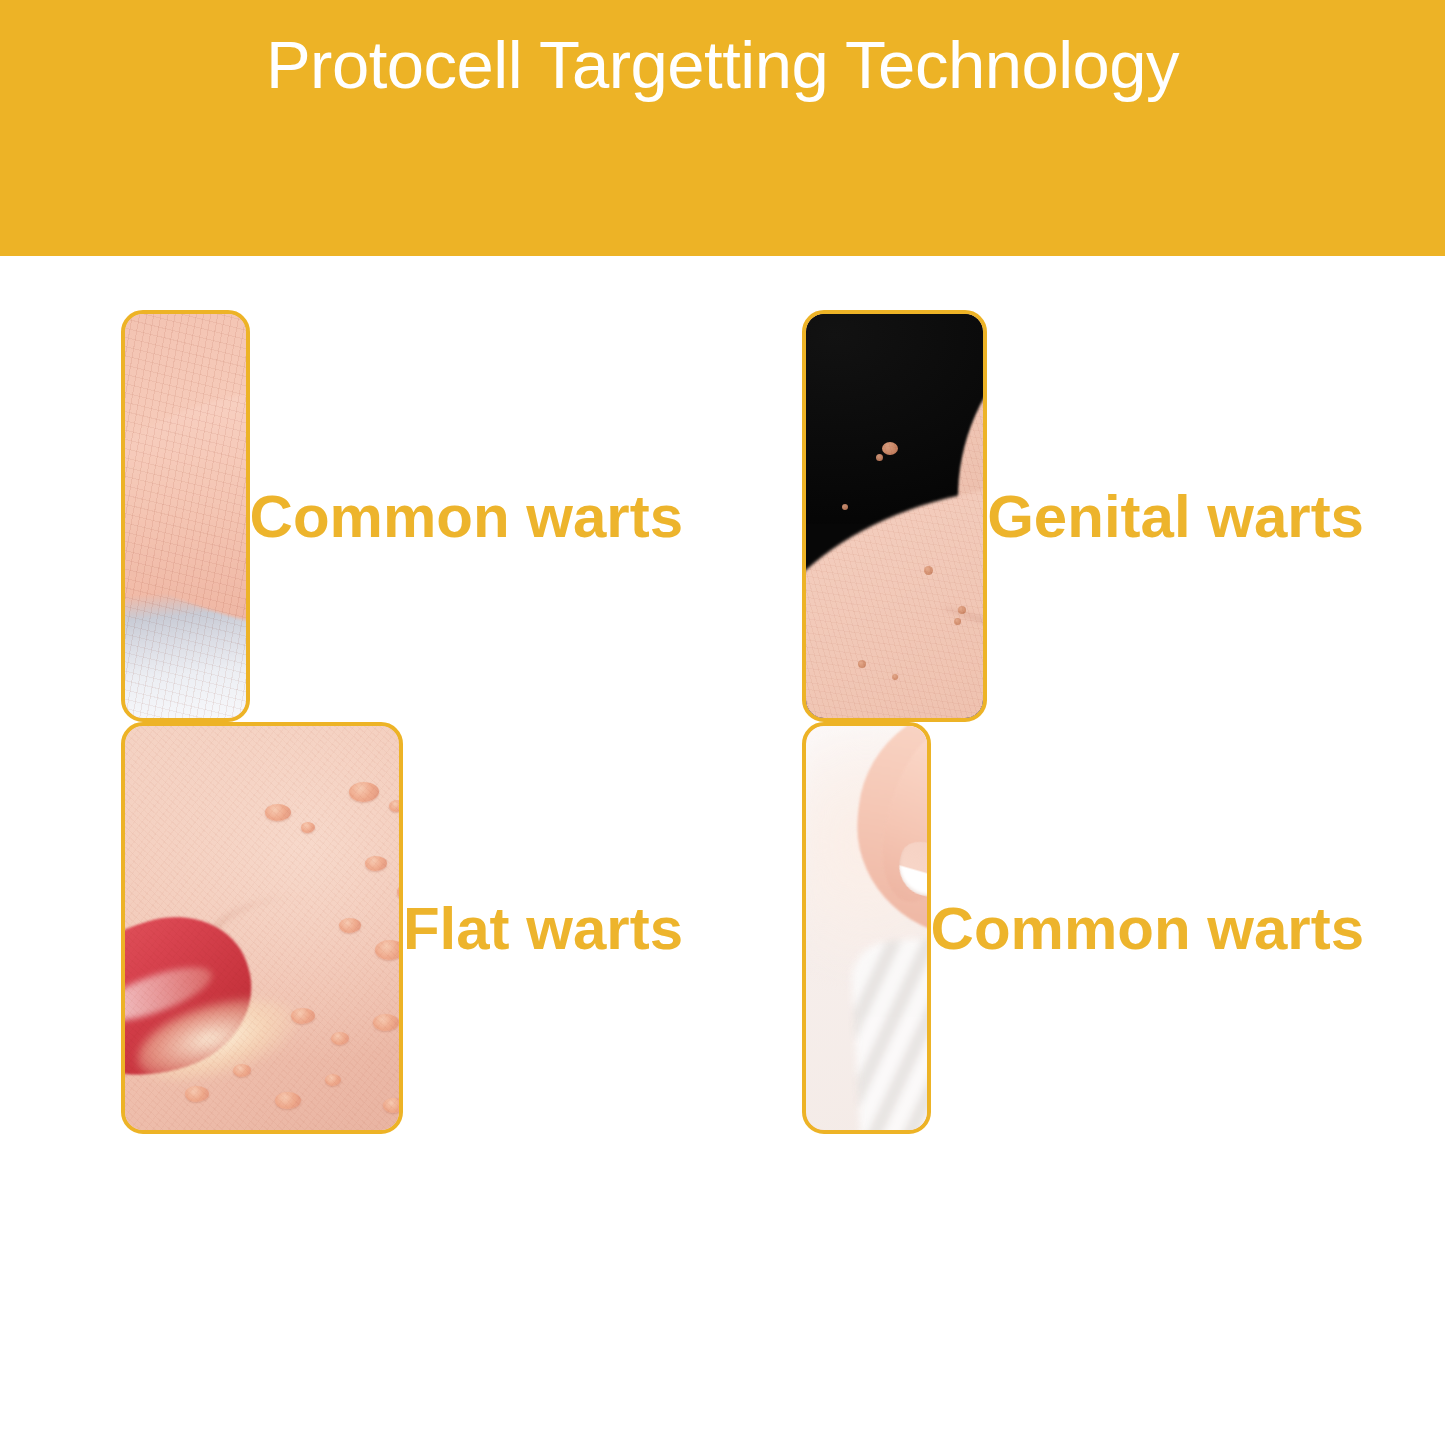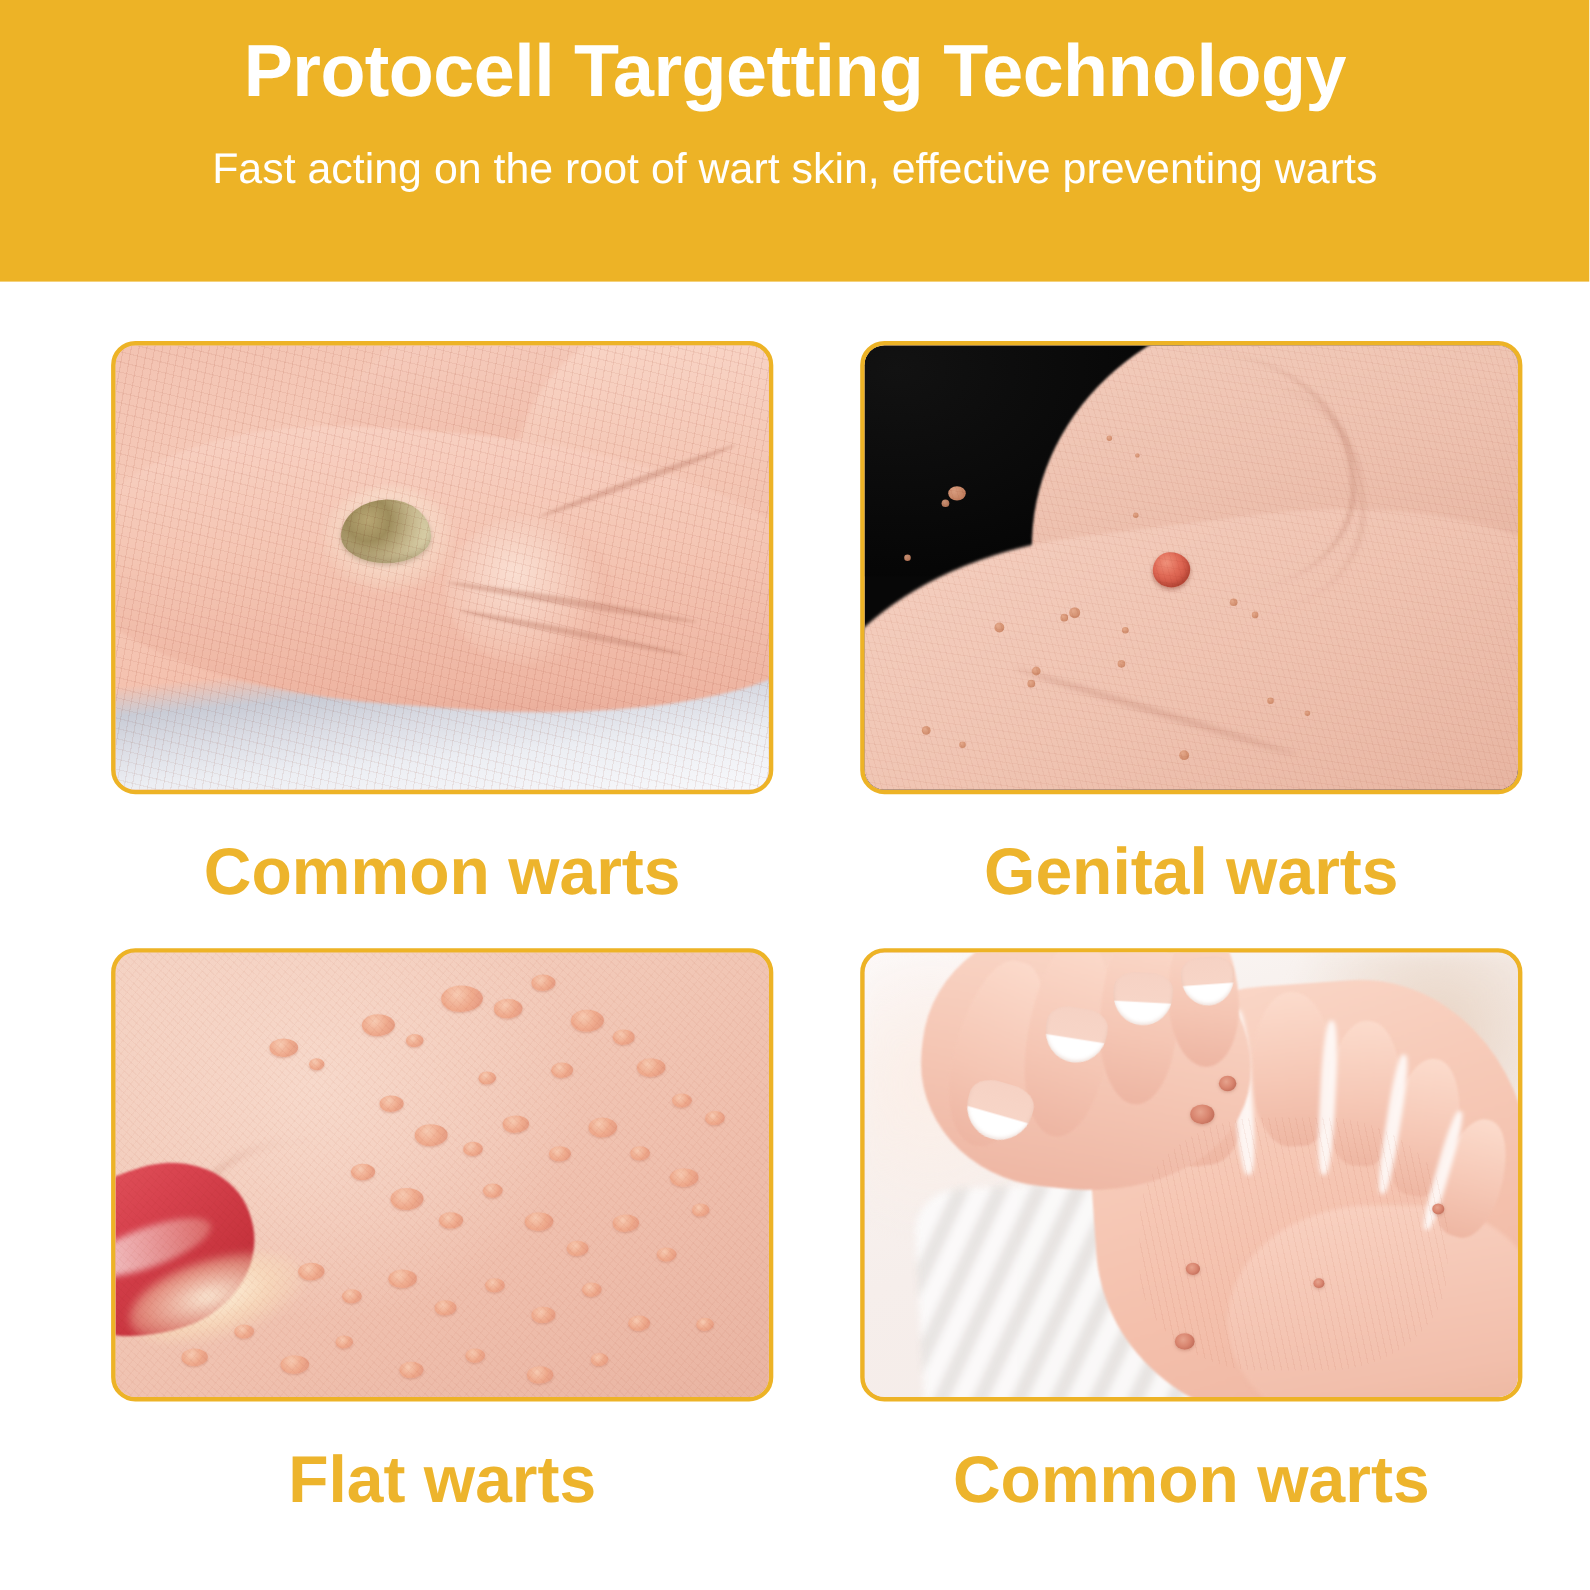--- a/index.html
+++ b/index.html
@@ -22,21 +22,21 @@
     box-sizing: border-box;
     display: flex;
     flex-direction: column;
     align-items: center;
     justify-content: flex-start;
     padding-top: 26px;
   }
   .header-title {
     color: #ffffff;
     font-size: 67px;
-    font-weight: 700;
+    font-weight: 400;
     letter-spacing: -0.5px;
     line-height: 1.15;
     text-align: center;
     white-space: nowrap;
   }
   .header-subtitle {
     color: #ffffff;
     font-size: 39px;
     font-weight: 400;
     line-height: 1.2;
@@ -50,21 +50,20 @@
     width: 1445px;
     padding: 54px 81px 0 81px;
     box-sizing: border-box;
     display: grid;
     grid-template-columns: 602px 602px;
     column-gap: 79px;
     row-gap: 0px;
   }
   .card-cell {
     display: flex;
-    flex-direction: column;
     align-items: center;
     padding-left: 40px;
   }
   .photo-frame {
     width: 602px;
     height: 412px;
     border: 4px solid #edb326;
     border-radius: 22px;
     box-sizing: border-box;
     overflow: hidden;
@@ -411,21 +410,20 @@
     mix-blend-mode: multiply;
     border-radius: 40%;
     filter: blur(0.6px);
   }
 </style>
 </head>
 <body>
 
 <div class="header-banner">
   <div class="header-title">Protocell Targetting Technology</div>
-  <div class="header-subtitle">Fast acting on the root of wart skin, effective preventing warts</div>
 </div>
 
 <div class="cards-grid">
 
   <div class="card-cell">
     <div class="photo-frame">
       <div class="photo-inner p1">
         <div class="p1-finger-top"></div>
         <div class="p1-finger-right"></div>
         <div class="p1-finger-main"></div>

